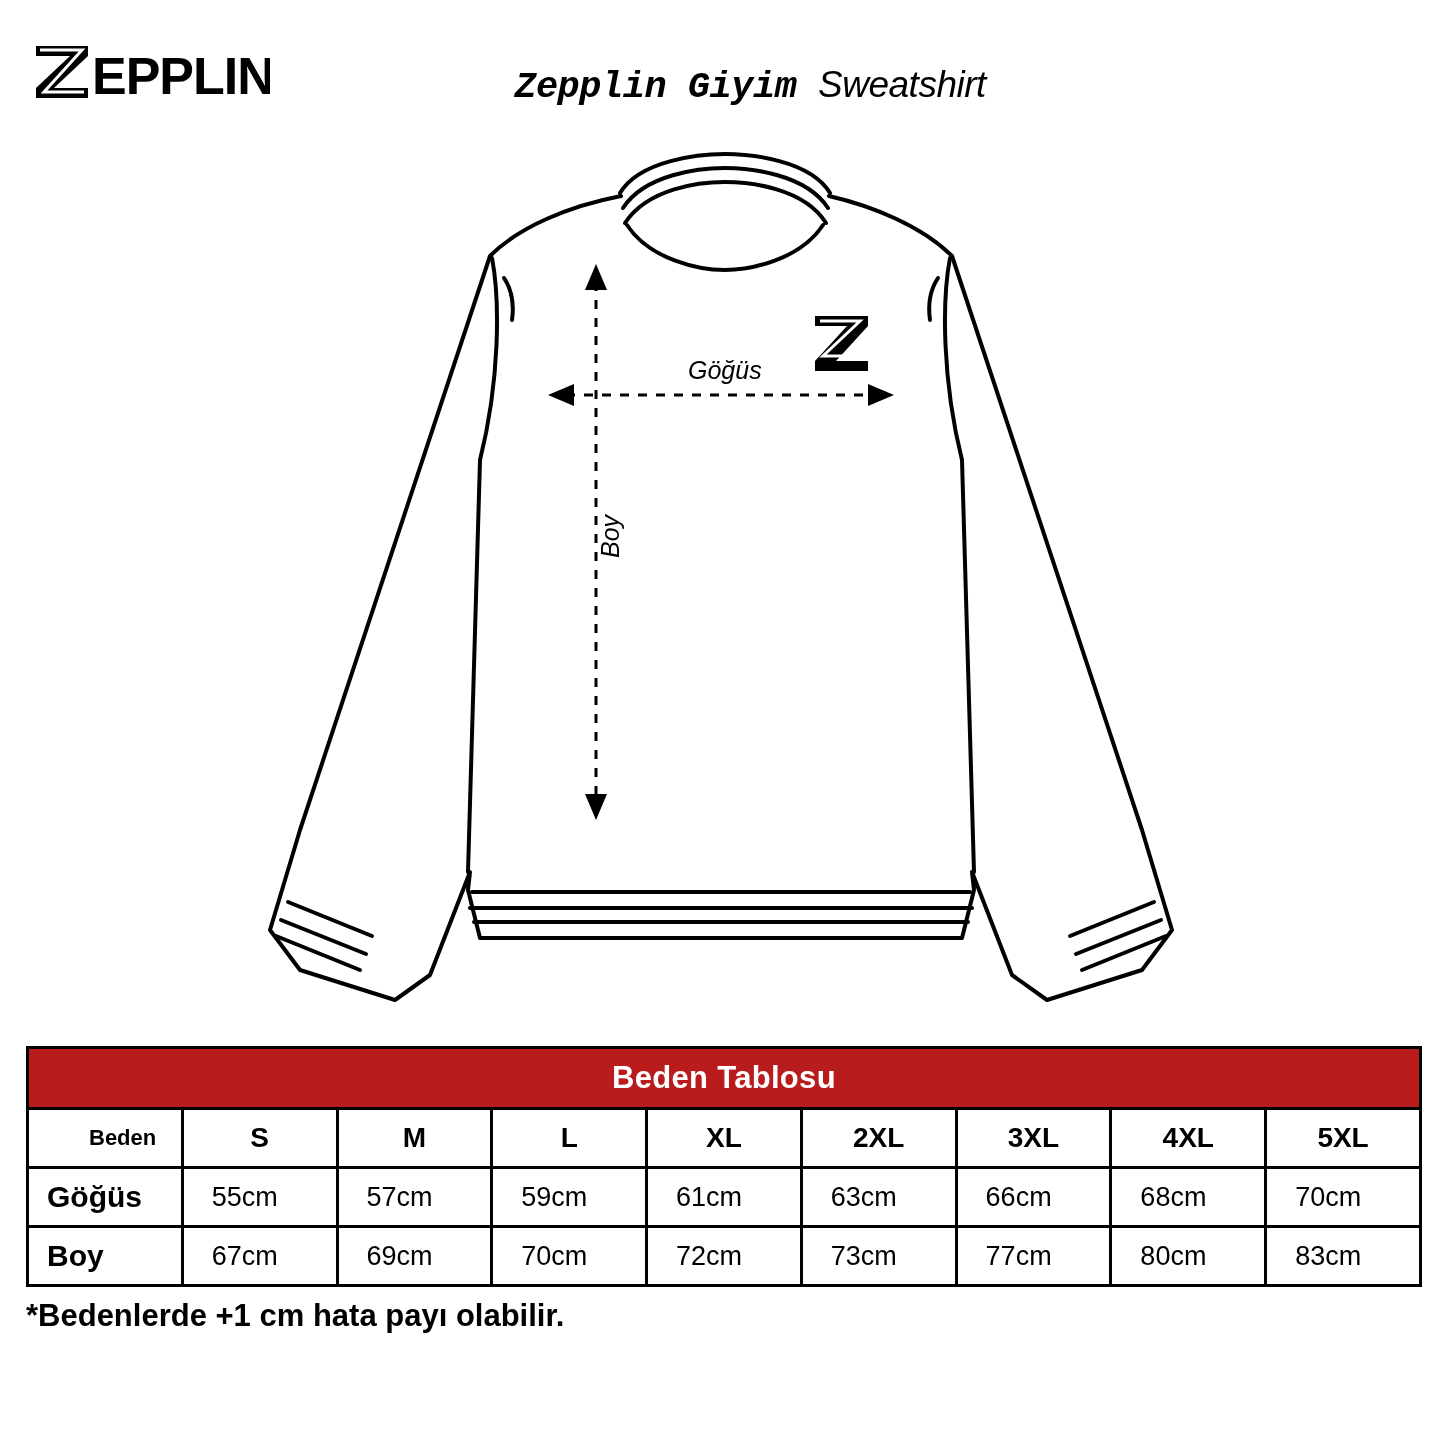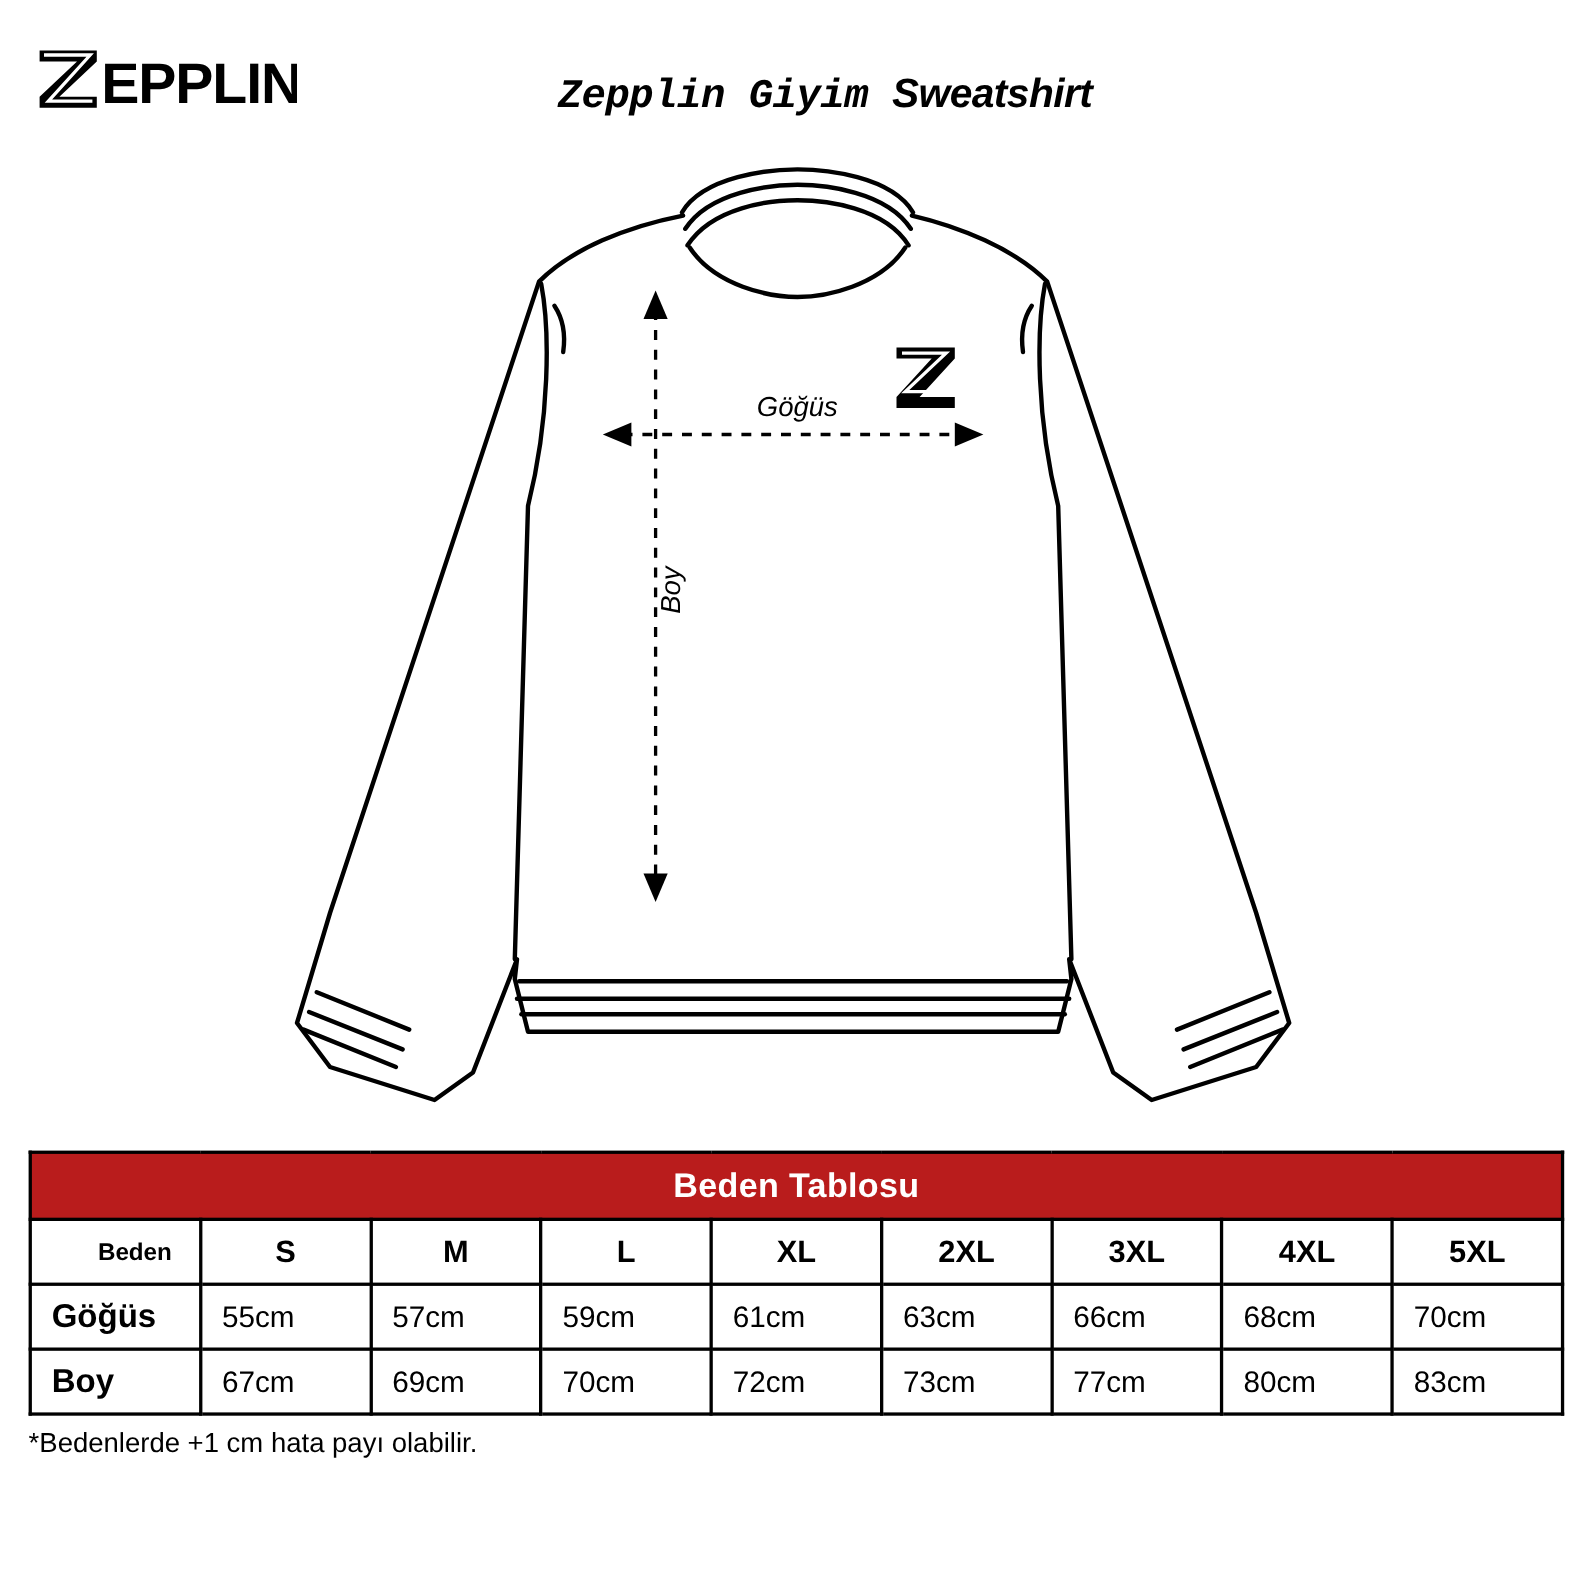--- a/index.html
+++ b/index.html
@@ -41,21 +41,21 @@
     left: 400px;
     top: 64px;
     width: 700px;
     text-align: center;
     font-size: 37px;
     font-style: italic;
     letter-spacing: -0.5px;
     white-space: nowrap;
   }
   .header-title .light { font-weight: 600; font-family: Liberation Mono, monospace; }
-  .header-title .bold { font-weight: 700; text-align: right; }
+  .header-title .bold { font-weight: 400; text-align: right; }
 
   
   .illustration {
     position: absolute;
     left: 0;
     top: 130px;
     width: 1445px;
     height: 910px;
   }
   .illustration svg {
@@ -111,35 +111,35 @@
     height: 56px;
   }
   .head-row td.rowlabel {
     text-align: left;
     padding-left: 60px;
     font-size: 22px;
   }
   .data-row td {
     font-size: 27px;
     text-align: left;
-    padding-left: 18px;
+    padding-left: 28px;
     height: 56px;
   }
   .data-row td.rowlabel {
     font-weight: 700;
     font-size: 30px;
     padding-left: 18px;
   }
 
   .footnote {
     position: absolute;
     left: 26px;
     top: 1298px;
-    font-size: 25px;
-    font-weight: 400;
+    font-size: 31px;
+    font-weight: 700;
   }
 </style>
 </head>
 <body>
 
 <div class="header">
 
   <div class="brand-logo">
     <svg width="240" height="62" viewBox="0 0 240 62">
       <path d="M6 4 H58 V14 L24 46 H58 V56 H6 V46 L40 14 H6 Z" fill="#000"></path>

